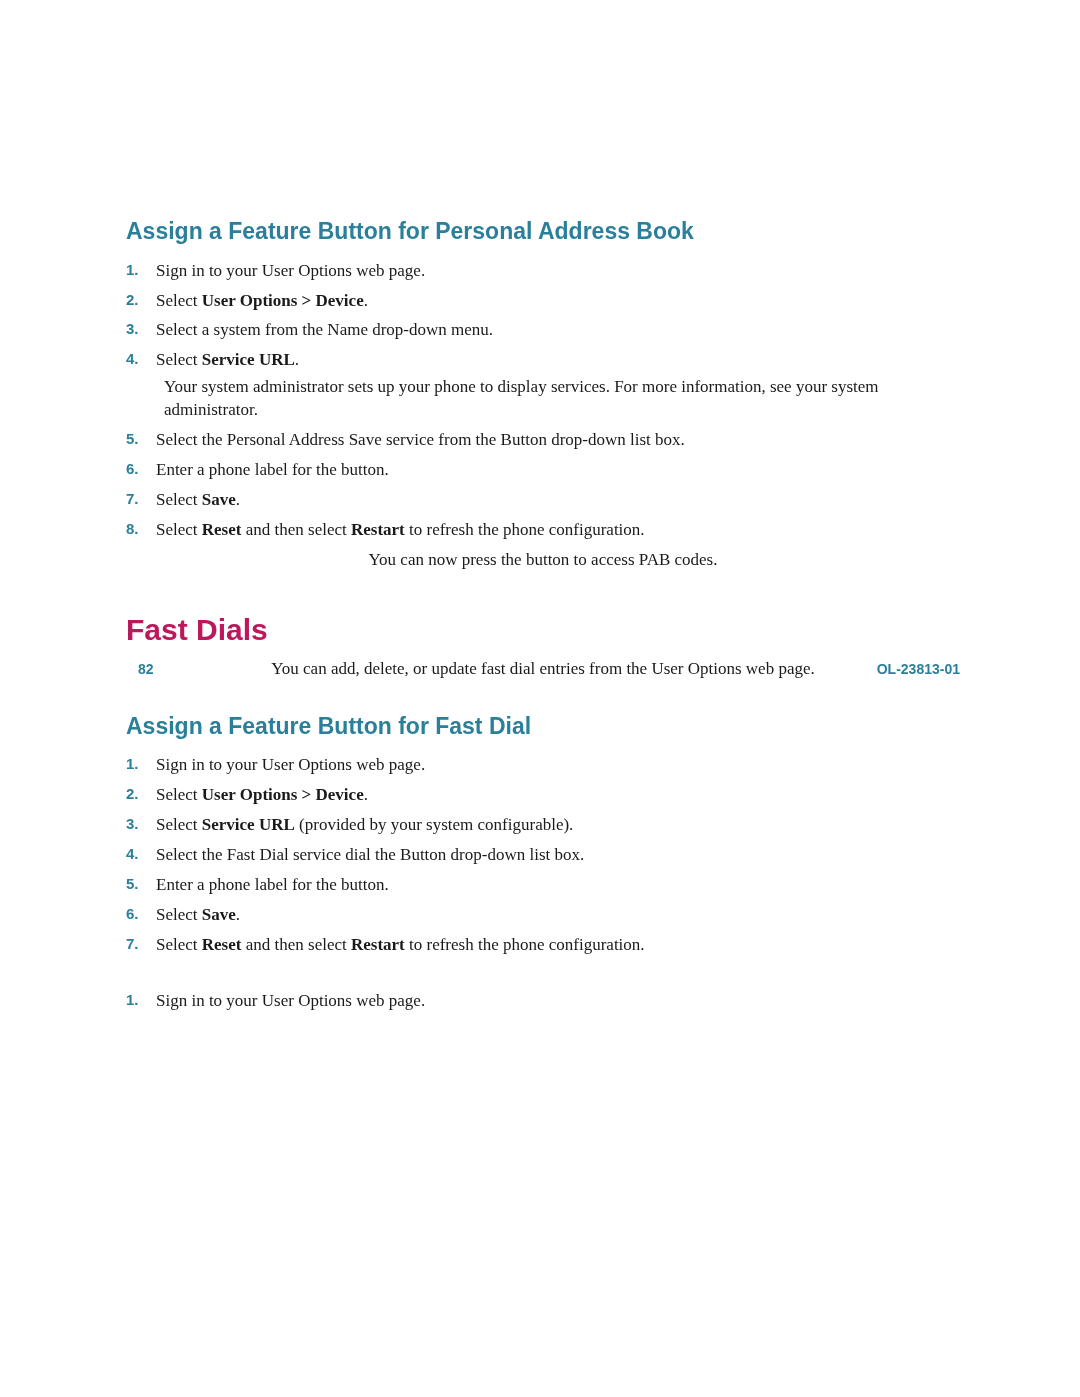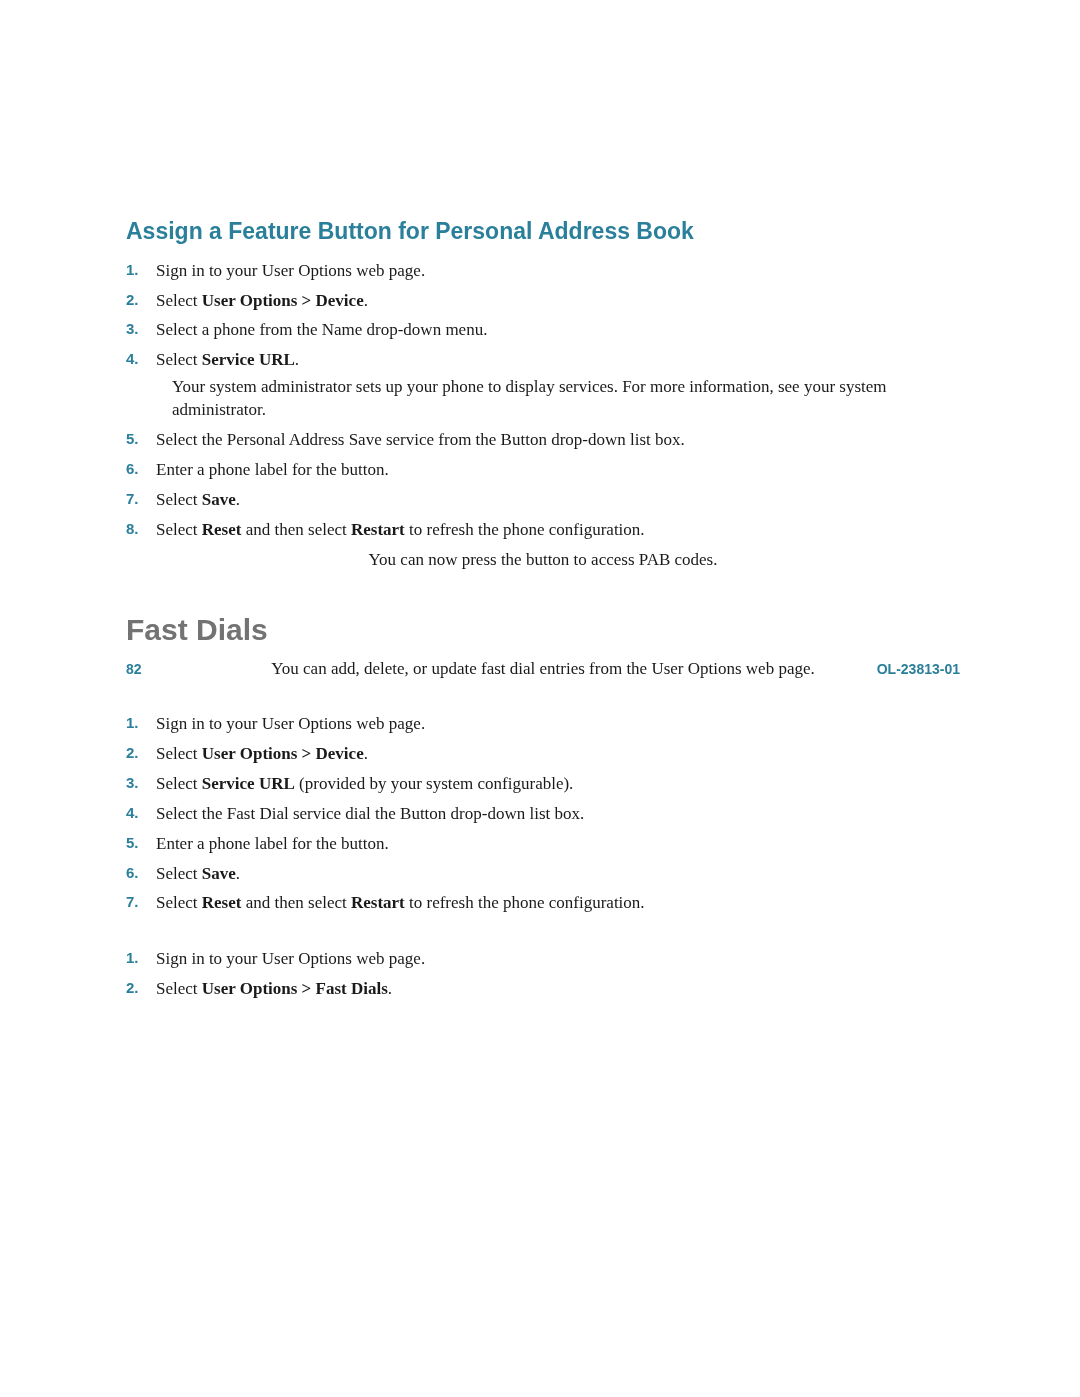--- a/index.html
+++ b/index.html
@@ -21,21 +21,21 @@
     font-family: Arial, Helvetica, sans-serif;
     font-weight: 700;
     color: #2a7f9b;
     font-size: 23px;
     line-height: 1.2;
     margin: 0 0 14px 0;
   }
   .h1 {
     font-family: Arial, Helvetica, sans-serif;
     font-weight: 700;
-    color: #737373;
+    color: #be185d;
     font-size: 30px;
     line-height: 1.2;
     margin: 0 0 10px 0;
   }
   .body-p {
     font-size: 17px;
     line-height: 1.35;
     margin: 0 0 6px 0;
     text-align: center;
   }
@@ -59,27 +59,27 @@
     left: 0;
     top: 0;
     font-family: Arial, Helvetica, sans-serif;
     font-weight: 700;
     color: #2a7f9b;
     font-size: 15px;
   }
   .step-note {
     font-size: 17px;
     line-height: 1.35;
-    margin: 4px 0 0 16px;
+    margin: 4px 0 0 8px;
   }
   .section-gap-1 { height: 34px; }
   .section-gap-2 { height: 26px; }
   .footer {
     position: absolute;
-    left: 126px;
+    left: 138px;
     right: 120px;
     bottom: 337px;
     display: flex;
     justify-content: space-between;
     font-family: Arial, Helvetica, sans-serif;
     font-weight: 700;
     color: #2a7f9b;
     font-size: 14px;
   }
   b { font-weight: 700; }
@@ -88,21 +88,21 @@
 <body>
 
 <div class="page">
 
   <div class="h2">Assign a Feature Button for Personal Address Book</div>
   <ol class="steps">
     <li><span>Sign in to your User Options web page.</span></li>
     <li>
       <span>Select </span><b>User Options &gt; Device</b><span>.</span>
     </li>
-    <li><span>Select a phone from the Name drop-down menu.</span></li>
+    <li><span>Select a system from the Name drop-down menu.</span></li>
     <li>
       <span>Select </span><b>Service URL</b><span>.</span>
       <div class="step-note">Your system administrator sets up your phone to display services. For more information, see your system administrator.</div>
     </li>
     <li><span>Select the Personal Address Save service from the Button drop-down list box.</span></li>
     <li><span>Enter a phone label for the button.</span></li>
     <li>
       <span>Select </span><b>Save</b><span>.</span>
     </li>
     <li>
@@ -111,20 +111,21 @@
   </ol>
   <p class="body-p">You can now press the button to access PAB codes.</p>
 
   <div class="section-gap-1"></div>
 
   <div class="h1">Fast Dials</div>
   <p class="body-p">You can add, delete, or update fast dial entries from the User Options web page.</p>
 
   <div class="section-gap-2"></div>
 
+  <div class="h2">Assign a Feature Button for Fast Dial</div>
   <ol class="steps">
     <li><span>Sign in to your User Options web page.</span></li>
     <li>
       <span>Select </span><b>User Options &gt; Device</b><span>.</span>
     </li>
     <li>
       <span>Select </span><b>Service URL</b><span> (provided by your system configurable).</span>
     </li>
     <li><span>Select the Fast Dial service dial the Button drop-down list box.</span></li>
     <li><span>Enter a phone label for the button.</span></li>

